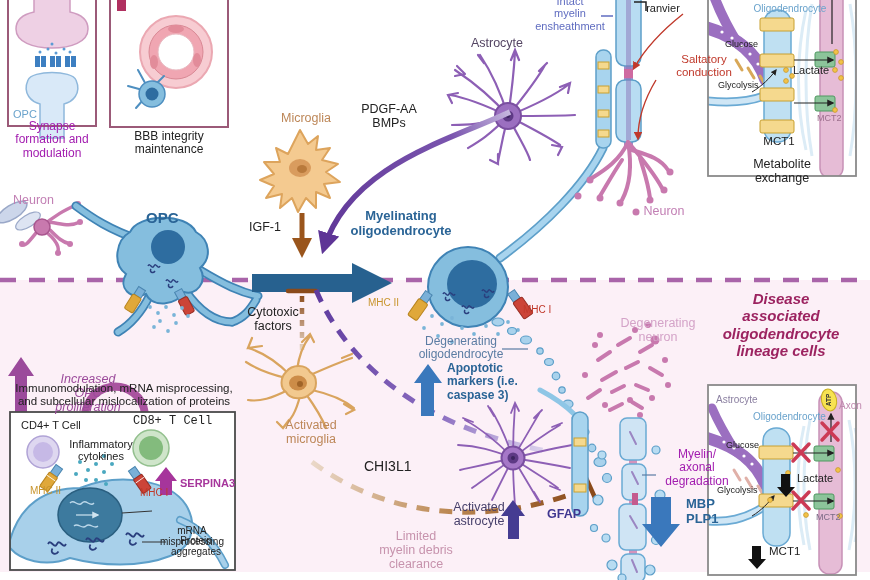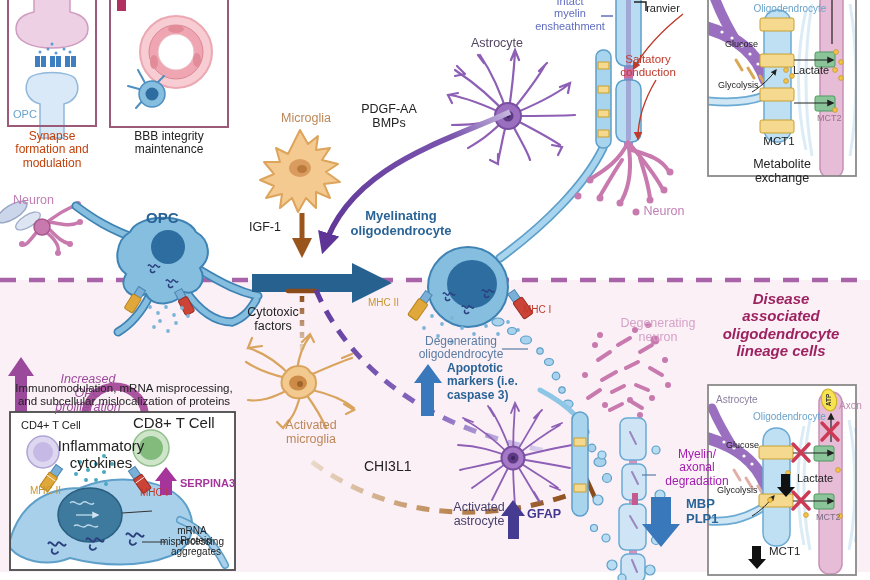--- a/index.html
+++ b/index.html
@@ -573,21 +573,21 @@
           <line x1="150" y1="92" x2="128" y2="86"></line>
       <line x1="150" y1="92" x2="136" y2="108"></line>
           <line x1="152" y1="88" x2="164" y2="76"></line>
     </g>
     <circle cx="152" cy="94" r="13" fill="#85bede" stroke="#4e8fc0" stroke-width="1.5"></circle>
     <circle cx="152" cy="94" r="6.5" fill="#2e6da0"></circle>
     <rect x="110" y="-12" width="118" height="139" fill="none" stroke="#9b5a78" stroke-width="2"></rect>
   </g>
 </svg>
 
-<div class="lbl c" style="left:52px;top:130px;font-size:12px;color:#c2410c;">Synapse
+<div class="lbl c" style="left:52px;top:120px;font-size:12px;color:#a21caf;">Synapse
 formation and
 modulation</div>
 <div class="lbl" style="left:13px;top:108px;font-size:11px;color:#6aa3cc;">OPC</div>
 <div class="lbl c" style="left:169px;top:130px;font-size:12px;color:#222;">BBB integrity
 maintenance</div>
 <div class="lbl" style="left:13px;top:193px;font-size:12.5px;color:#c27fb4;">Neuron</div>
 <div class="lbl b" style="left:146px;top:210px;font-size:15px;color:#2a6496;">OPC</div>
 <div class="lbl c" style="left:88px;top:372px;font-size:12.5px;color:#9b4a9b;font-style:italic;">Increased
 OPC
 proliferation</div>
@@ -596,72 +596,75 @@
 BMPs</div>
 <div class="lbl" style="left:249px;top:220px;font-size:12.5px;color:#222;">IGF-1</div>
 <div class="lbl c" style="left:497px;top:36px;font-size:12.5px;color:#544563;">Astrocyte</div>
 <div class="lbl c b" style="left:401px;top:209px;font-size:13px;color:#2a6496;">Myelinating
 oligodendrocyte</div>
 <div class="lbl c" style="left:570px;top:-5px;font-size:11px;color:#5f6cc0;">Intact
 myelin
 ensheathment</div>
 <div class="lbl c" style="left:663px;top:-10px;font-size:11px;color:#222;">Node of
 ranvier</div>
-<div class="lbl c" style="left:648px;top:53px;font-size:11.5px;color:#c0392b;">Saltatory
+<div class="lbl c" style="left:704px;top:53px;font-size:11.5px;color:#c0392b;">Saltatory
 conduction</div>
 <div class="lbl c" style="left:664px;top:204px;font-size:12.5px;color:#c27fb4;">Neuron</div>
 
 <div class="lbl c" style="left:782px;top:157px;font-size:12.5px;color:#222;">Metabolite exchange</div>
 <div class="lbl c" style="left:790px;top:3px;font-size:10px;color:#6aa3cc;">Oligodendrocyte</div>
 <div class="lbl" style="left:725px;top:39px;font-size:9px;color:#222;">Glucose</div>
 <div class="lbl" style="left:718px;top:80px;font-size:9px;color:#222;">Glycolysis</div>
 <div class="lbl" style="left:793px;top:64px;font-size:11px;color:#222;">Lactate</div>
 <div class="lbl" style="left:817px;top:113px;font-size:9px;color:#9c6e8c;">MCT2</div>
 <div class="lbl c" style="left:779px;top:135px;font-size:11.5px;color:#222;">MCT1</div>
 
 <div class="lbl c b" style="left:781px;top:290px;font-size:15px;line-height:1.15;color:#9c2360;font-style:italic;">Disease associated
 oligodendrocyte
 lineage cells</div>
 <div class="lbl c" style="left:273px;top:305px;font-size:12.5px;color:#222;">Cytotoxic
 factors</div>
 <div class="lbl c" style="left:311px;top:418px;font-size:12.5px;color:#bd8758;">Activated
 microglia</div>
 <div class="lbl" style="left:364px;top:459px;font-size:14px;color:#222;">CHI3L1</div>
+<div class="lbl c" style="left:416px;top:529px;font-size:12.5px;color:#c793ad;">Limited
+myelin debris
+clearance</div>
 <div class="lbl" style="left:368px;top:297px;font-size:10px;color:#c8952d;">MHC II</div>
 <div class="lbl" style="left:523px;top:304px;font-size:10px;color:#c0392b;">MHC I</div>
 <div class="lbl c" style="left:461px;top:335px;font-size:12px;color:#5b7ca3;">Degenerating
 oligodendrocyte</div>
 <div class="lbl b" style="left:447px;top:362px;font-size:12px;color:#2a6496;">Apoptotic
 markers (i.e.
 caspase 3)</div>
 <div class="lbl c" style="left:479px;top:500px;font-size:12.5px;color:#47406b;">Activated
 astrocyte</div>
-<div class="lbl b" style="left:527px;top:507px;font-size:12.5px;color:#3f3690;">GFAP</div>
+<div class="lbl b" style="left:547px;top:507px;font-size:12.5px;color:#3f3690;">GFAP</div>
 <div class="lbl c" style="left:658px;top:316px;font-size:12.5px;color:#d4a3c8;">Degenerating
 neuron</div>
 <div class="lbl c" style="left:697px;top:448px;font-size:12px;color:#a21caf;">Myelin/
 axonal
 degradation</div>
 <div class="lbl b" style="left:686px;top:497px;font-size:13px;color:#2a6496;">MBP
 PLP1</div>
 
 <div class="lbl" style="left:716px;top:394px;font-size:10px;color:#8a7fa0;">Astrocyte</div>
 <div class="lbl" style="left:753px;top:411px;font-size:10px;color:#6aa3cc;">Oligodendrocyte</div>
 <div class="lbl" style="left:839px;top:400px;font-size:10px;color:#c08ab0;">Axon</div>
 <div class="lbl" style="left:726px;top:440px;font-size:9px;color:#222;">Glucose</div>
 <div class="lbl" style="left:717px;top:485px;font-size:9px;color:#222;">Glycolysis</div>
 <div class="lbl" style="left:797px;top:472px;font-size:11px;color:#222;">Lactate</div>
 <div class="lbl" style="left:816px;top:512px;font-size:9px;color:#7a6a85;">MCT2</div>
 <div class="lbl" style="left:769px;top:545px;font-size:11.5px;color:#222;">MCT1</div>
 
 <div class="lbl c" style="left:124px;top:382px;font-size:11.5px;line-height:1.15;color:#222;">Immunomodulation, mRNA misprocessing,
 and subcellular mislocalization of proteins</div>
 <div class="lbl" style="left:21px;top:419px;font-size:11px;color:#222;">CD4+ T Cell</div>
-<div class="lbl" style="left:133px;top:415px;font-size:15px;color:#222;">CD8+ T Cell</div>
-<div class="lbl c" style="left:101px;top:438px;font-size:15px;color:#222;">Inflammatory
+<div class="lbl" style="left:133px;top:415px;font-size:12px;color:#222;font-family:Liberation Mono, monospace;">CD8+ T Cell</div>
+<div class="lbl c" style="left:101px;top:438px;font-size:11px;color:#222;">Inflammatory
 cytokines</div>
 <div class="lbl" style="left:30px;top:485px;font-size:10px;color:#c8952d;">MHC II</div>
 <div class="lbl" style="left:140px;top:487px;font-size:10px;color:#c0392b;">MHC I</div>
 <div class="lbl b" style="left:180px;top:477px;font-size:11px;color:#a6359b;text-align:right;">SERPINA3</div>
 <div class="lbl c" style="left:192px;top:505px;font-size:10px;color:#222;margin-top:20px;">mRNA
 misprocessing</div>
 <div class="lbl c" style="left:196px;top:535px;font-size:10px;color:#222;">Protein
 aggregates</div>
 
 </div>

